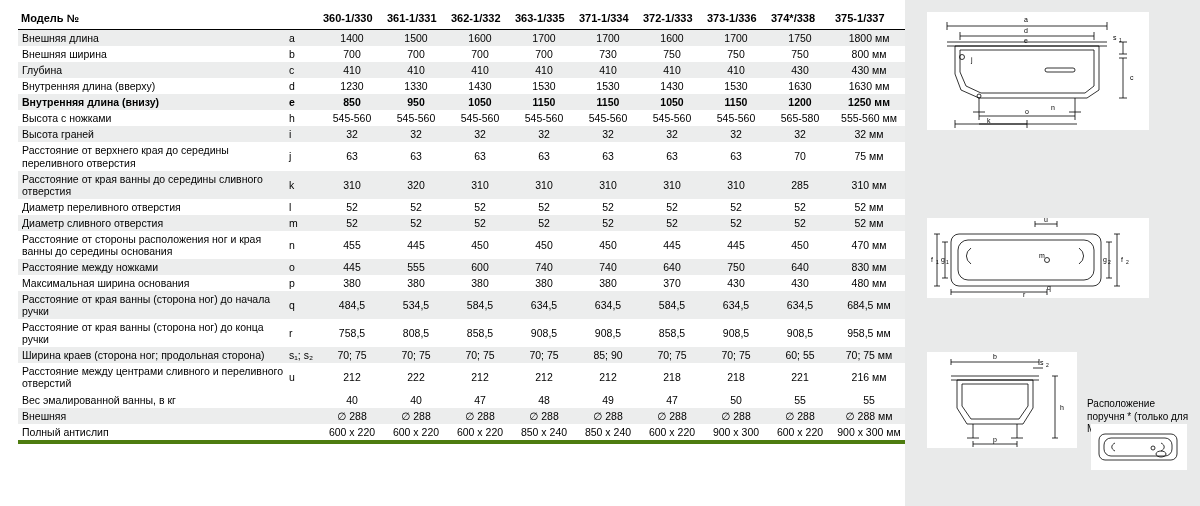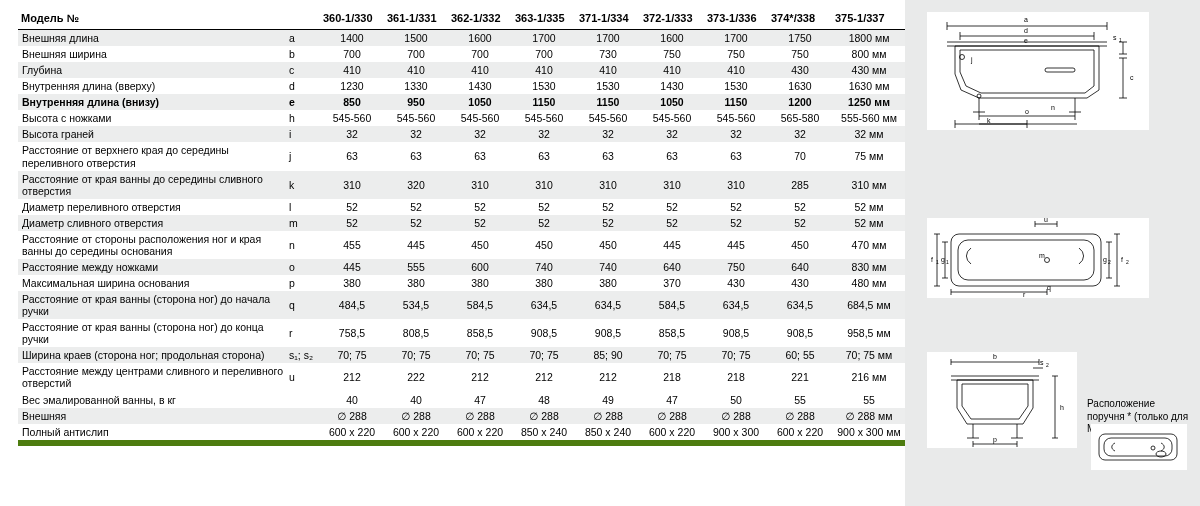--- a/index.html
+++ b/index.html
@@ -28,21 +28,21 @@
   }
   tr.alt td{background:#eceded;}
   tr.r td.lbl{text-align:left;width:270px;padding-left:4px;}
   tr.r td.sym{text-align:left;width:30px;font-style:normal;}
   tr.r td.v{text-align:center;}
   tr.bold td{font-weight:bold;margin-top:11px;}
   col.label{width:268px;}
   col.sym{width:34px;}
   col.val{width:64px;}
   col.vallast{width:74px;}
-  .lastrow td{border-bottom:6px solid #4d7c0f;}
+  .lastrow td{border-bottom:4px solid #4d7c0f;}
 
   
   .panel{
     position:absolute;left:905px;top:0;width:295px;height:506px;
     background:#e9eaea;
   }
   .draw{position:absolute;background:#ffffff;}
   .d1{left:22px;top:12px;width:222px;height:118px;}
   .d2{left:22px;top:218px;width:222px;height:80px;}
   .d3{left:22px;top:352px;width:150px;height:96px;}

